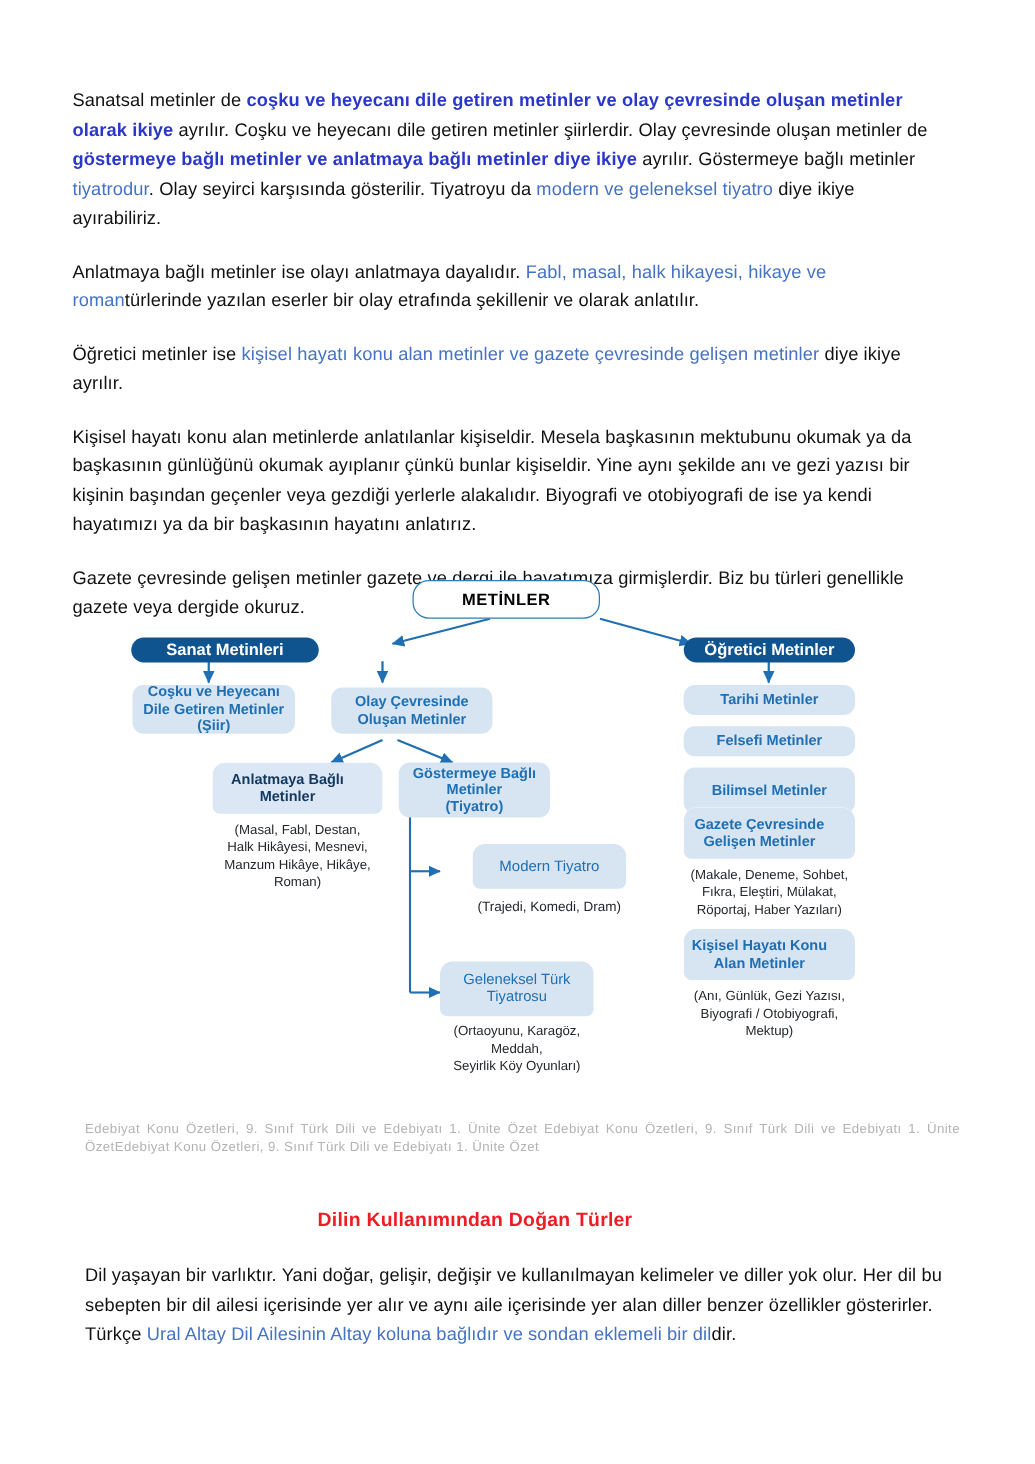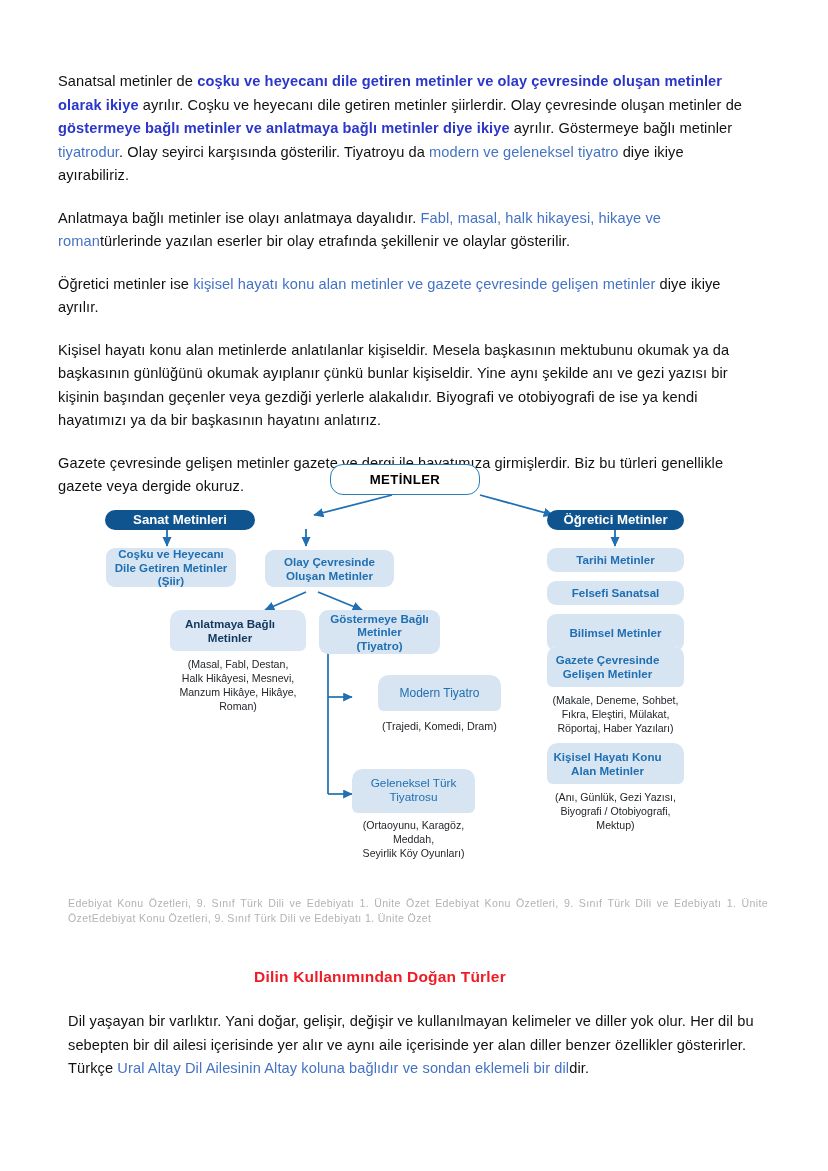--- a/index.html
+++ b/index.html
@@ -164,21 +164,21 @@
     width: 700px;
   }
 </style>
 </head>
 <body>
 
 <div class="page">
 
   <div class="prose">
     <p class="para"><span>Sanatsal metinler de </span><span class="lnk-bold">coşku ve heyecanı dile getiren metinler ve olay çevresinde oluşan metinler olarak ikiye</span><span> ayrılır. Coşku ve heyecanı dile getiren metinler şiirlerdir. Olay çevresinde oluşan metinler de </span><span class="lnk-bold">göstermeye bağlı metinler ve anlatmaya bağlı metinler diye ikiye</span><span> ayrılır. Göstermeye bağlı metinler </span><span class="lnk">tiyatrodur</span><span>. Olay seyirci karşısında gösterilir. Tiyatroyu da </span><span class="lnk">modern ve geleneksel tiyatro</span><span> diye ikiye ayırabiliriz.</span></p>
-    <p class="para"><span>Anlatmaya bağlı metinler ise olayı anlatmaya dayalıdır. </span><span class="lnk">Fabl, masal, halk hikayesi, hikaye ve roman</span><span>türlerinde yazılan eserler bir olay etrafında şekillenir ve olaylar gösterilir.</span></p>
+    <p class="para"><span>Anlatmaya bağlı metinler ise olayı anlatmaya dayalıdır. </span><span class="lnk">Fabl, masal, halk hikayesi, hikaye ve roman</span><span>türlerinde yazılan eserler bir olay etrafında şekillenir ve olarak anlatılır.</span></p>
     <p class="para"><span>Öğretici metinler ise </span><span class="lnk">kişisel hayatı konu alan metinler ve gazete çevresinde gelişen metinler</span><span> diye ikiye ayrılır.</span></p>
     <p class="para"><span>Kişisel hayatı konu alan metinlerde anlatılanlar kişiseldir. Mesela başkasının mektubunu okumak ya da başkasının günlüğünü okumak ayıplanır çünkü bunlar kişiseldir. Yine aynı şekilde anı ve gezi yazısı bir kişinin başından geçenler veya gezdiği yerlerle alakalıdır. Biyografi ve otobiyografi de ise ya kendi hayatımızı ya da bir başkasının hayatını anlatırız.</span></p>
     <p class="para"><span>Gazete çevresinde gelişen metinler gazete ve dergi ile hayatımıza girmişlerdir. Biz bu türleri genellikle gazete veya dergide okuruz.</span></p>
   </div>
 
   <div class="diagram">
 
     <svg class="wires" viewBox="0 0 620 412" xmlns="http://www.w3.org/2000/svg">
       <defs>
         <marker id="ah" markerWidth="7" markerHeight="7" refX="5.2" refY="2.6" orient="auto">
@@ -248,21 +248,21 @@
     <div class="node n-combo" style="left:242px; top:307px; width:123px; height:91px;">
       <div class="head ml" style="font-weight:normal; font-size:11.8px; padding:8px 4px;">Geleneksel Türk<br>Tiyatrosu</div>
       <div class="body ml" style="font-size:10.6px; padding:6px 4px;text-align:center;">(Ortaoyunu, Karagöz,<br>Meddah,<br>Seyirlik Köy Oyunları)</div>
     </div>
 
     <div class="node n-light" style="left:437px; top:86px; width:137px; height:24px;">
       <div class="ttl">Tarihi Metinler</div>
     </div>
 
     <div class="node n-light" style="left:437px; top:119px; width:137px; height:24px;">
-      <div class="ttl">Felsefi Sanatsal</div>
+      <div class="ttl">Felsefi Metinler</div>
     </div>
 
     <div class="node n-light" style="left:437px; top:152px; width:137px; height:37px;">
       <div class="ttl">Bilimsel Metinler</div>
     </div>
 
     <div class="node n-combo" style="left:437px; top:184px; width:137px; height:90px;">
       <div class="head ml">Gazete Çevresinde<br>Gelişen Metinler</div>
       <div class="body ml">(Makale, Deneme, Sohbet,<br>Fıkra, Eleştiri, Mülakat,<br>Röportaj, Haber Yazıları)</div>
     </div>

